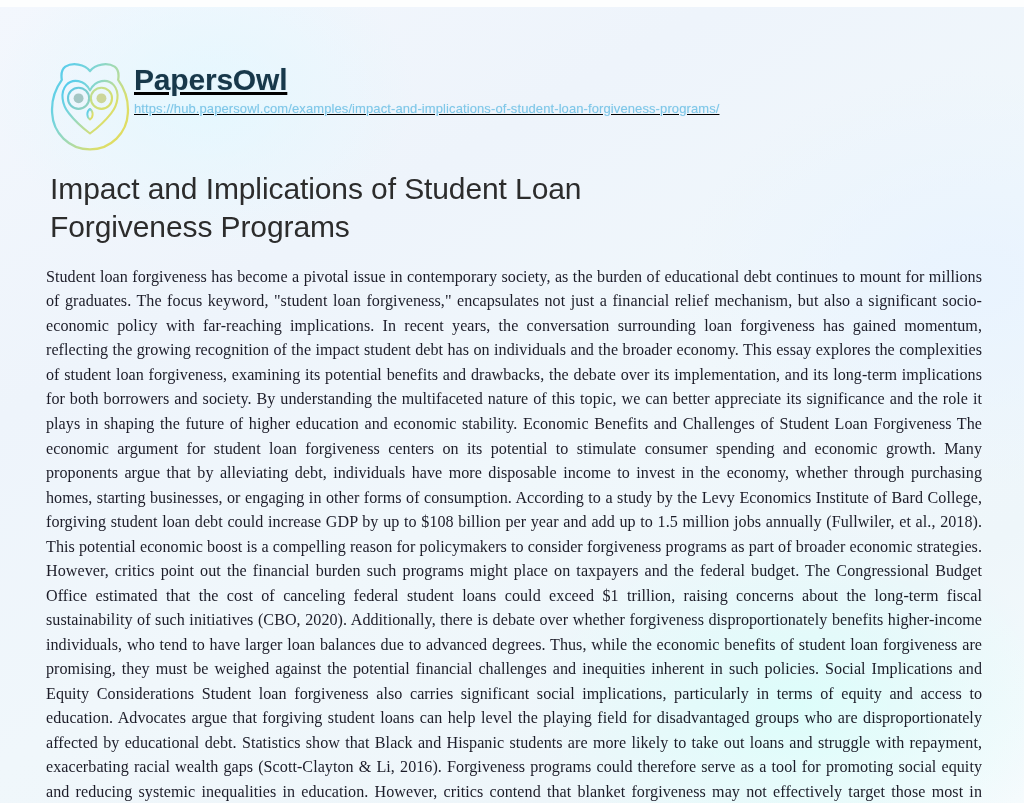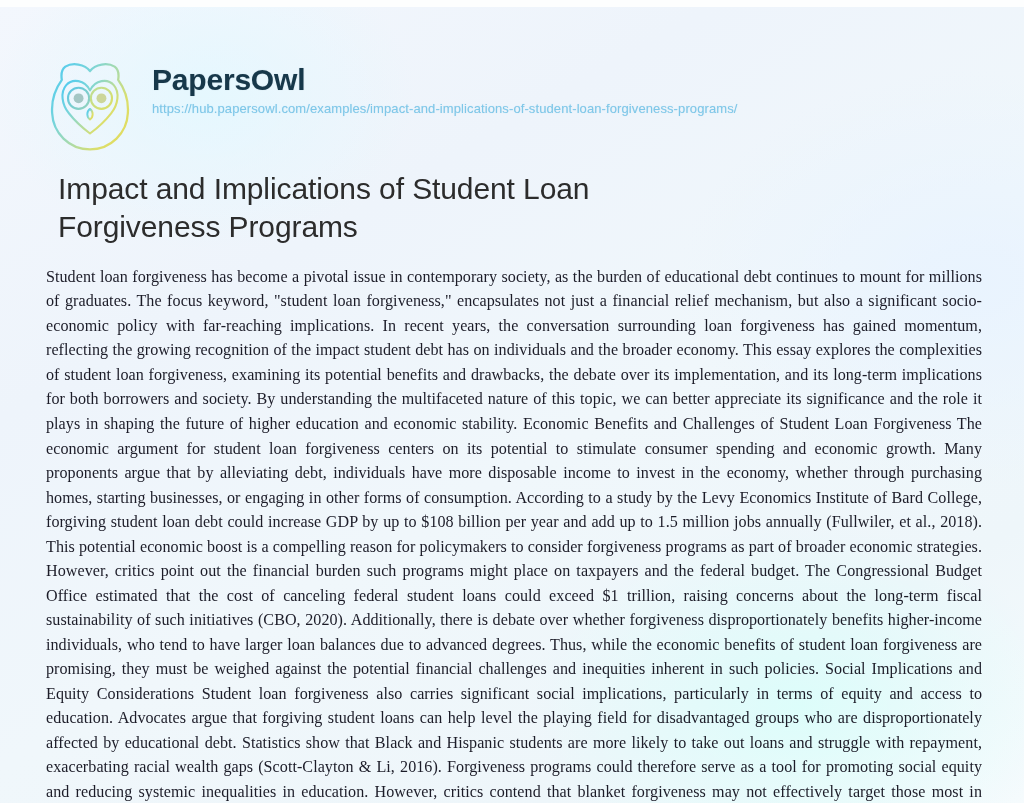--- a/index.html
+++ b/index.html
@@ -48,24 +48,24 @@
 
   .owl-logo {
     width: 88px;
     height: 96px;
     flex: 0 0 auto;
     margin-top: 2px;
     opacity: 0.92;
   }
 
   .brand-block {
-    margin-left: 18px;
     padding-top: 6px;
     flex: 1 1 auto;
     min-width: 0;
+    text-decoration: underline;
   }
 
   .brand-name {
     font-family: "Liberation Sans", sans-serif;
     font-size: 30px;
     font-weight: bold;
     color: #17384a;
     letter-spacing: -0.2px;
     line-height: 1.05;
     margin: 0 0 4px 0;
@@ -91,21 +91,21 @@
     top: 170px;
     width: 936px;
   }
 
   .article-title {
     font-family: "Liberation Sans", sans-serif;
     font-size: 30px;
     font-weight: 400;
     color: #2c2c2c;
     line-height: 1.28;
-    margin: 0 0 18px 12px;
+    margin: 0 0 18px 4px;
     max-width: 600px;
     letter-spacing: -0.1px;
   }
 
   .article-body {
     font-family: "Liberation Serif", "DejaVu Serif", serif;
     font-size: 16.1px;
     line-height: 1.525;
     color: #1c1c28;
     text-align: justify;

